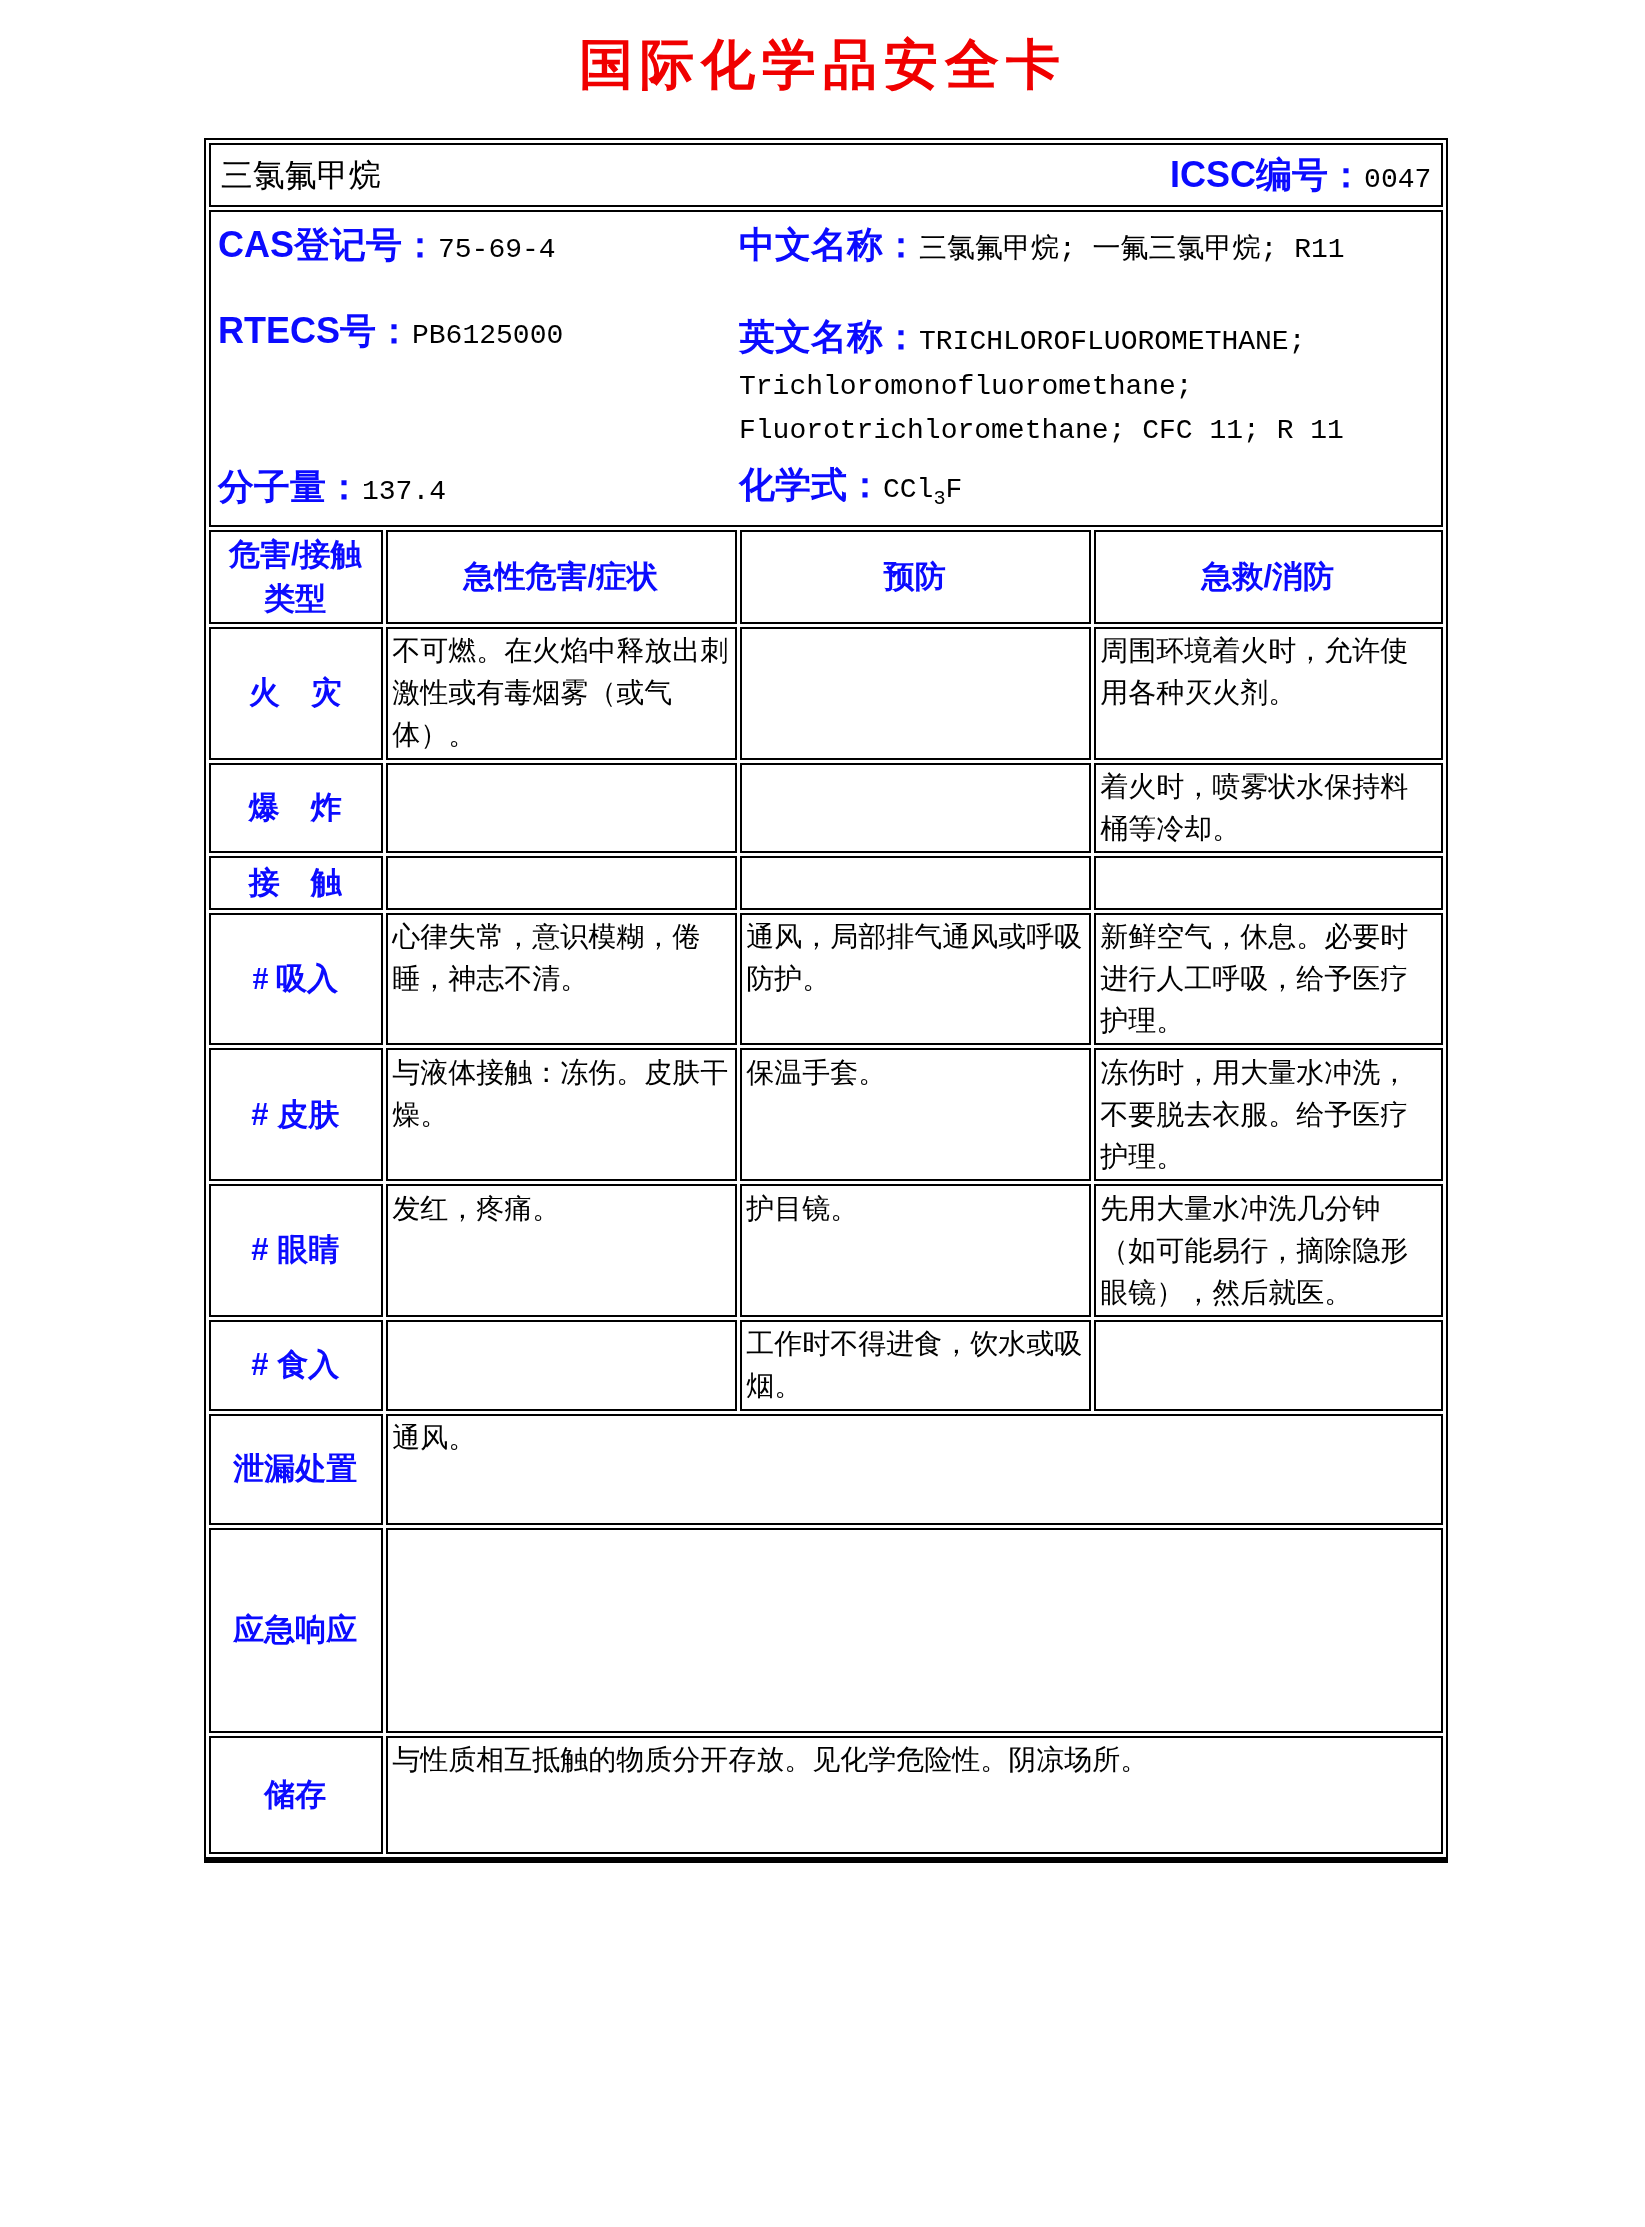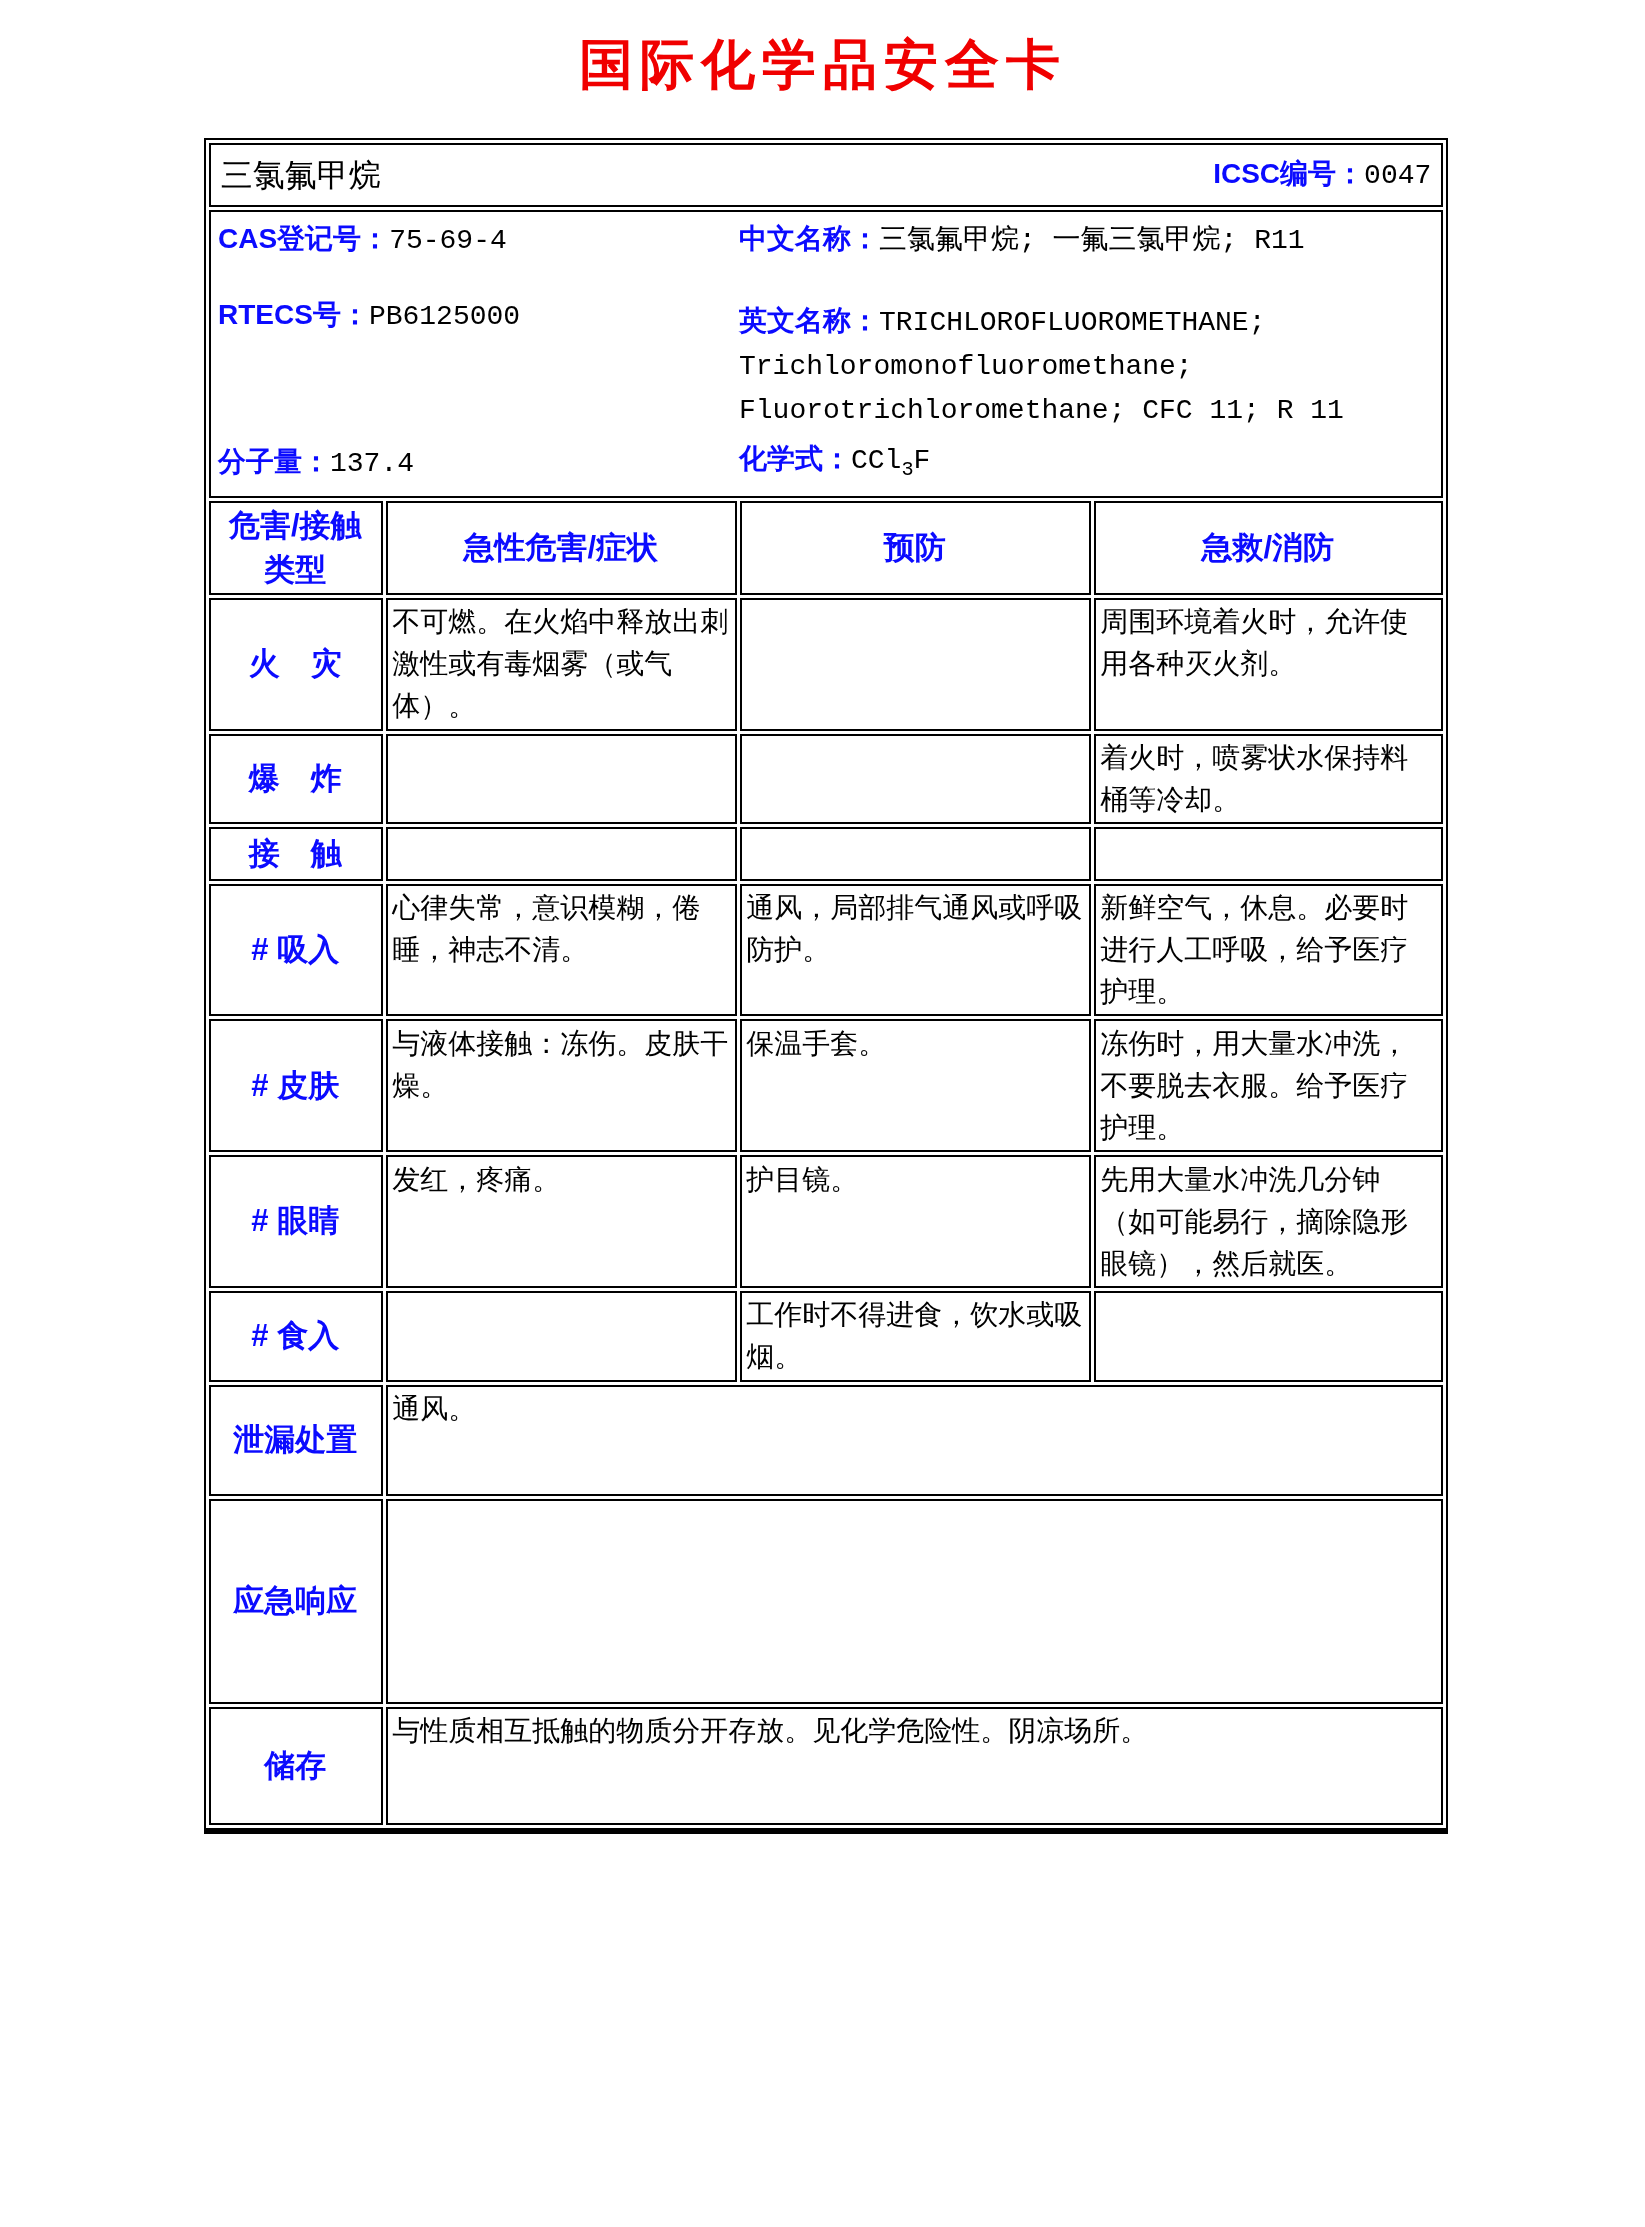--- a/index.html
+++ b/index.html
@@ -48,21 +48,21 @@
     overflow: hidden;
   }
   
   td.hdr-cell { height: 64px; vertical-align: middle; padding: 0 9.7px; }
   .hdr-flex { display: flex; justify-content: space-between; align-items: center; }
   .substance-name { font-size: 32px; }
   .blue-label {
     color: #0b0bff;
     font-family: "Liberation Sans", "DejaVu Sans", sans-serif;
     font-weight: bold;
-    font-size: 28px;
+    font-size: 36px;
   }
   .mono { font-family: "Liberation Mono", "DejaVu Sans Mono", monospace; }
   
   td.info-cell { height: 263px; padding: 5.6px 7px; }
   .info-flex { display: flex; height: 100%; }
   .info-left { width: 521px; display: flex; flex-direction: column; }
   .info-right { flex: 1; display: flex; flex-direction: column; }
   .info-line { margin: 0 0 5.6px 0; }
   .info-line.rtecs { margin-top: 26.4px; }
   .info-line.en { margin-top: 33px; }
@@ -82,21 +82,21 @@
   td.row-label {
     vertical-align: middle; text-align: center;
     color: #0b0bff;
     font-family: "Liberation Sans", "DejaVu Sans", sans-serif;
     font-weight: bold;
     font-size: 31px;
   }
   tr.r-fire td      { height: 122px; margin-top: 40px; }
   tr.r-explosion td { height: 73px; }
   tr.r-exposure td  { height: 36px;  }
-  tr.r-inhalation td{ height: 122px; }
+  tr.r-inhalation td{ height: 122px; font-family: Liberation Serif, serif; }
   tr.r-skin td      { height: 118px; }
   tr.r-eyes td      { height: 131px; }
   tr.r-ingestion td { height: 70px; }
   tr.s-spill td     { height: 111px; }
   tr.s-packaging td { height: 191px; }
   tr.s-emergency td { height: 205px; }
   tr.s-storage td   { height: 118px; }
 </style>
 </head>
 <body>

